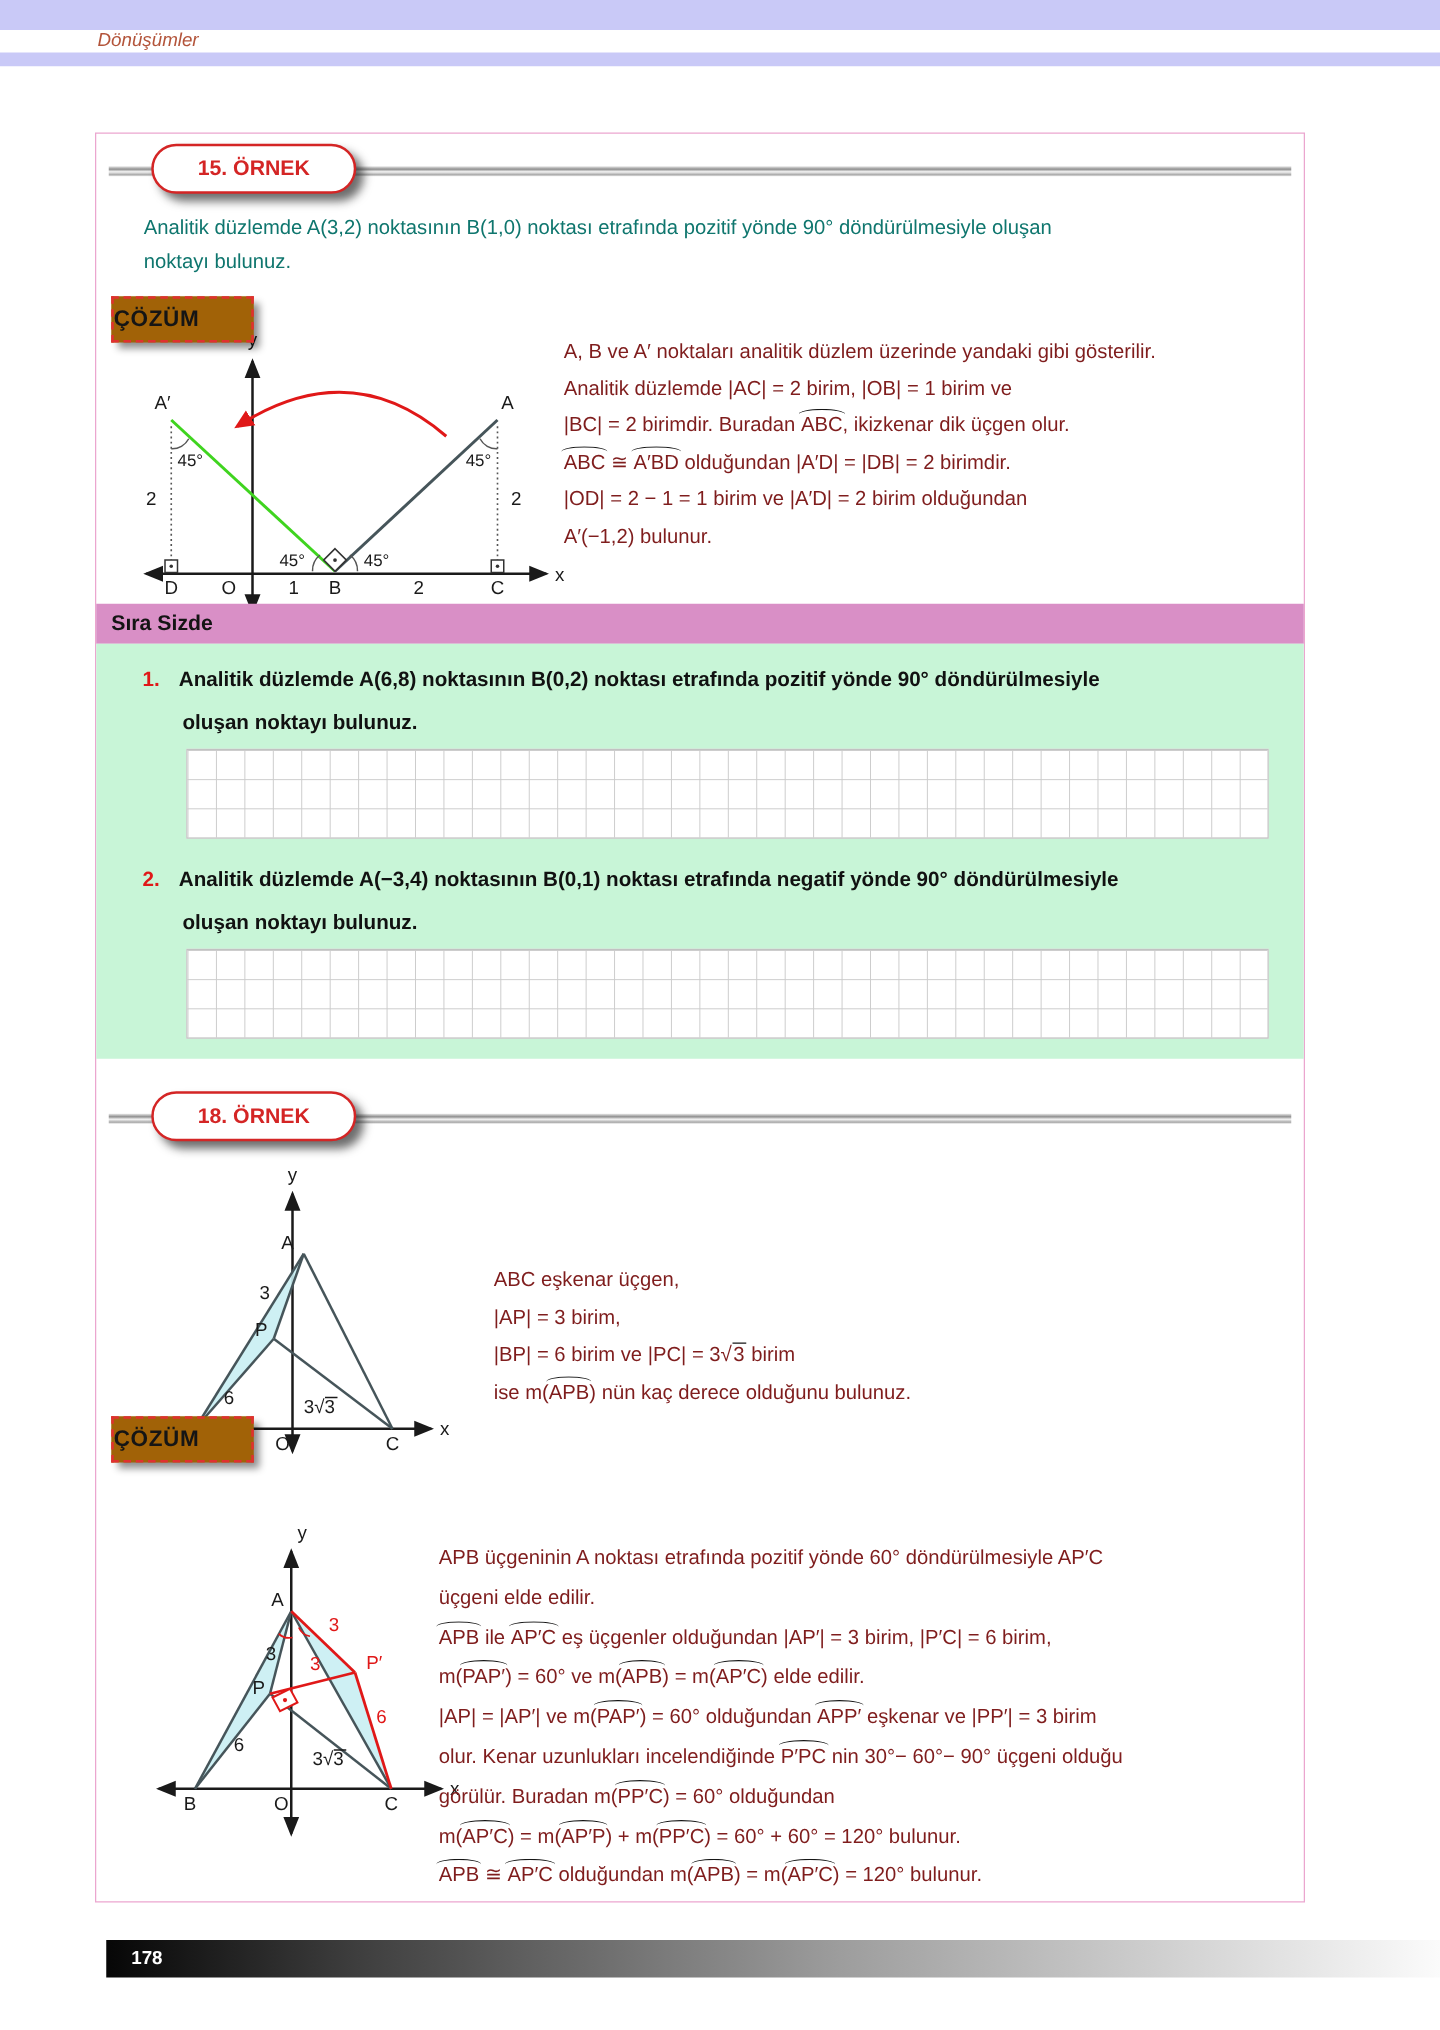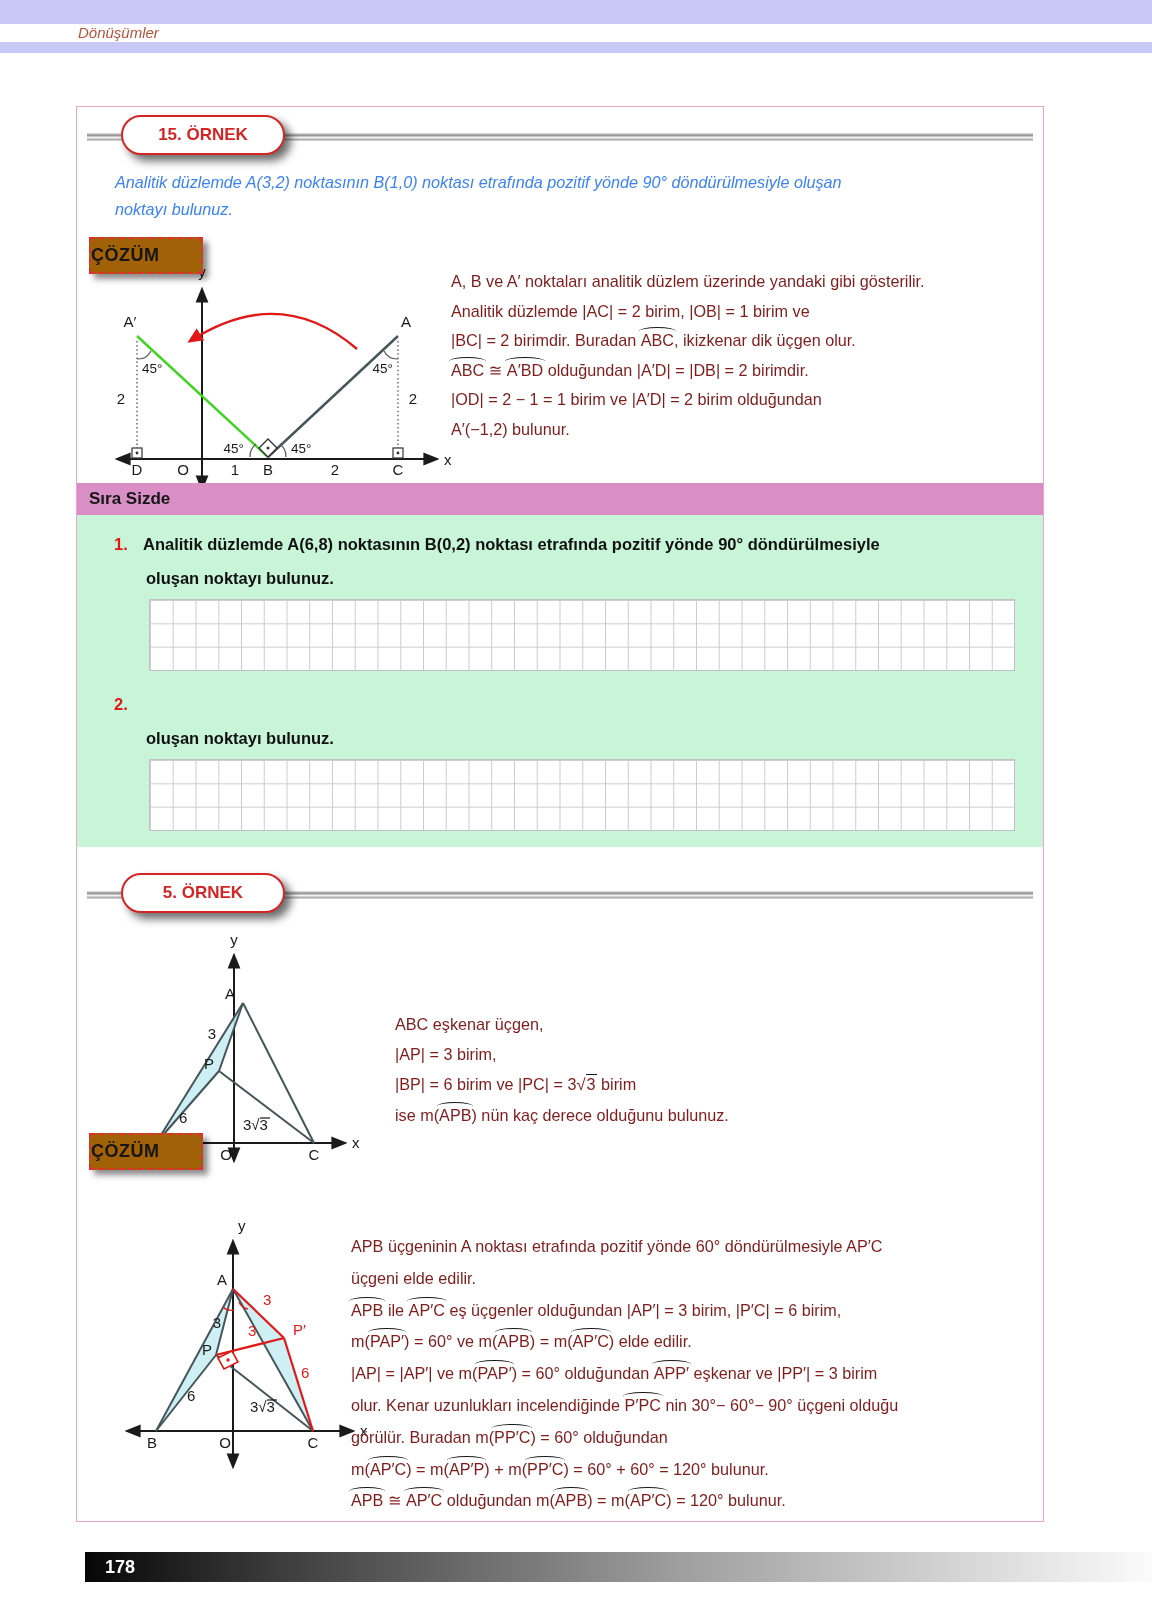--- a/index.html
+++ b/index.html
@@ -18,21 +18,21 @@
   .pill-line{position:absolute;left:10px;right:10px;height:8px;
       background:linear-gradient(to bottom,#e8e8e8 0,#8f8f8f 30%,#f4f4f4 55%,#a8a8a8 85%,#e8e8e8 100%);}
   .pill{position:absolute;background:#fff;border:2.5px solid #d42525;border-radius:24px;
       color:#d42525;font-weight:bold;font-size:17px;padding:8px 0;width:160px;text-align:center;
       box-shadow:6px 6px 8px rgba(30,30,30,0.65);z-index:3;}
   
   .cozum{position:absolute;background:#a16207;border:2px dashed #e03030;color:#151515;
       font-weight:bold;font-size:18px;letter-spacing:0.5px;padding:6px 0;width:110px;text-align:left;
       box-shadow:5px 5px 6px rgba(0,0,0,0.45);z-index:3;}
   
-  .ptext{position:absolute;font-size:16.2px;line-height:27px;color:#3b82f6;font-style:italic;}
+  .ptext{position:absolute;font-size:16.2px;line-height:27px;color:#0f766e;}
   .soltext{position:absolute;font-size:16.2px;color:#7f1d1d;}
   .soltext .tline{white-space:pre-wrap;}
   .lh29 .tline{line-height:29.5px;}
   .lh30 .tline{line-height:30px;}
   .lh31 .tline{line-height:31.8px;}
   
   .hat{position:relative;display:inline-block;line-height:1;}
   .hat::before{content:"";position:absolute;left:-2px;right:-2px;top:-5px;height:8px;
       border-top:1.7px solid #161616;border-radius:50% 50% 0 0;}
   
@@ -44,21 +44,21 @@
   .green-area{position:absolute;left:0;width:100%;background:#c8f5d7;}
   .qnum{position:absolute;font-size:16.5px;font-weight:bold;color:#e01818;}
   .qtext{position:absolute;font-size:16.5px;font-weight:bold;color:#111;}
   .grid{position:absolute;background:#fff;border:1px solid #c2c2c2;
       background-image:linear-gradient(#cccccc 1px,transparent 1px),
                        linear-gradient(90deg,#cccccc 1px,transparent 1px);
       background-size:22.75px 23.33px;}
   
   .footer-bar{position:absolute;left:85px;top:1552px;width:1067px;height:30px;
       background:linear-gradient(to right,#060606 0%,#3c3c3c 18%,#9d9d9d 55%,#fbfbfb 100%);
-      color:#fff;font-weight:bold;font-size:18px;line-height:30px;padding-left:20px;box-sizing:border-box;}
+      color:#fff;font-weight:bold;font-size:15px;line-height:30px;padding-left:20px;box-sizing:border-box;}
   svg{position:absolute;overflow:visible;}
   svg text{font-family:"Liberation Sans",sans-serif;font-size:15px;fill:#1a1a1a;}
   svg text.small{font-size:13.5px;}
   svg text.red{fill:#e01818;}
 </style>
 </head>
 <body>
 
 <div class="page">
 
@@ -141,26 +141,27 @@
         <div class="tline">A′(−1,2) bulunur.</div>
       </div>
 
     <div class="sira-band" style="top:376px;">Sıra Sizde</div>
     <div class="green-area" style="top:408px;height:332px;">
       <div class="qnum" style="left:37px;top:20px;">1.</div>
       <div class="qtext" style="left:66px;top:20px;width:880px;">Analitik düzlemde A(6,8) noktasının B(0,2) noktası etrafında pozitif yönde 90° döndürülmesiyle</div>
       <div class="qtext" style="left:69px;top:54px;width:880px;">oluşan noktayı bulunuz.</div>
       <div class="grid" style="left:72px;top:84px;width:864px;height:70px;"></div>
       <div class="qnum" style="left:37px;top:180px;">2.</div>
+      <div class="qtext" style="left:66px;top:180px;width:880px;">Analitik düzlemde A(−3,4) noktasının B(0,1) noktası etrafında negatif yönde 90° döndürülmesiyle</div>
       <div class="qtext" style="left:69px;top:214px;width:880px;">oluşan noktayı bulunuz.</div>
       <div class="grid" style="left:72px;top:244px;width:864px;height:70px;"></div>
     </div>
 
     <div class="pill-line" style="top:784px;"></div>
-    <div class="pill" style="left:44px;top:766px;">5. ÖRNEK</div>
+    <div class="pill" style="left:44px;top:766px;">18. ÖRNEK</div>
 
     <svg style="left:28px;top:810px;" width="260" height="250" viewBox="0 0 260 250">
       <defs>
         <marker id="m2b" viewBox="0 0 10 10" refX="8.5" refY="5" markerWidth="8" markerHeight="8" orient="auto-start-reverse">
           <path d="M0,1 L10,5 L0,9 z" fill="#1a1a1a"></path>
         </marker>
       </defs>
       <g>
         <line x1="129" y1="244" x2="129" y2="38" stroke="#1a1a1a" stroke-width="2" marker-end="url(#m2b)" marker-start="url(#m2b)"></line>
         <line x1="14" y1="226" x2="240" y2="226" stroke="#1a1a1a" stroke-width="2" marker-end="url(#m2b)" marker-start="url(#m2b)"></line>

